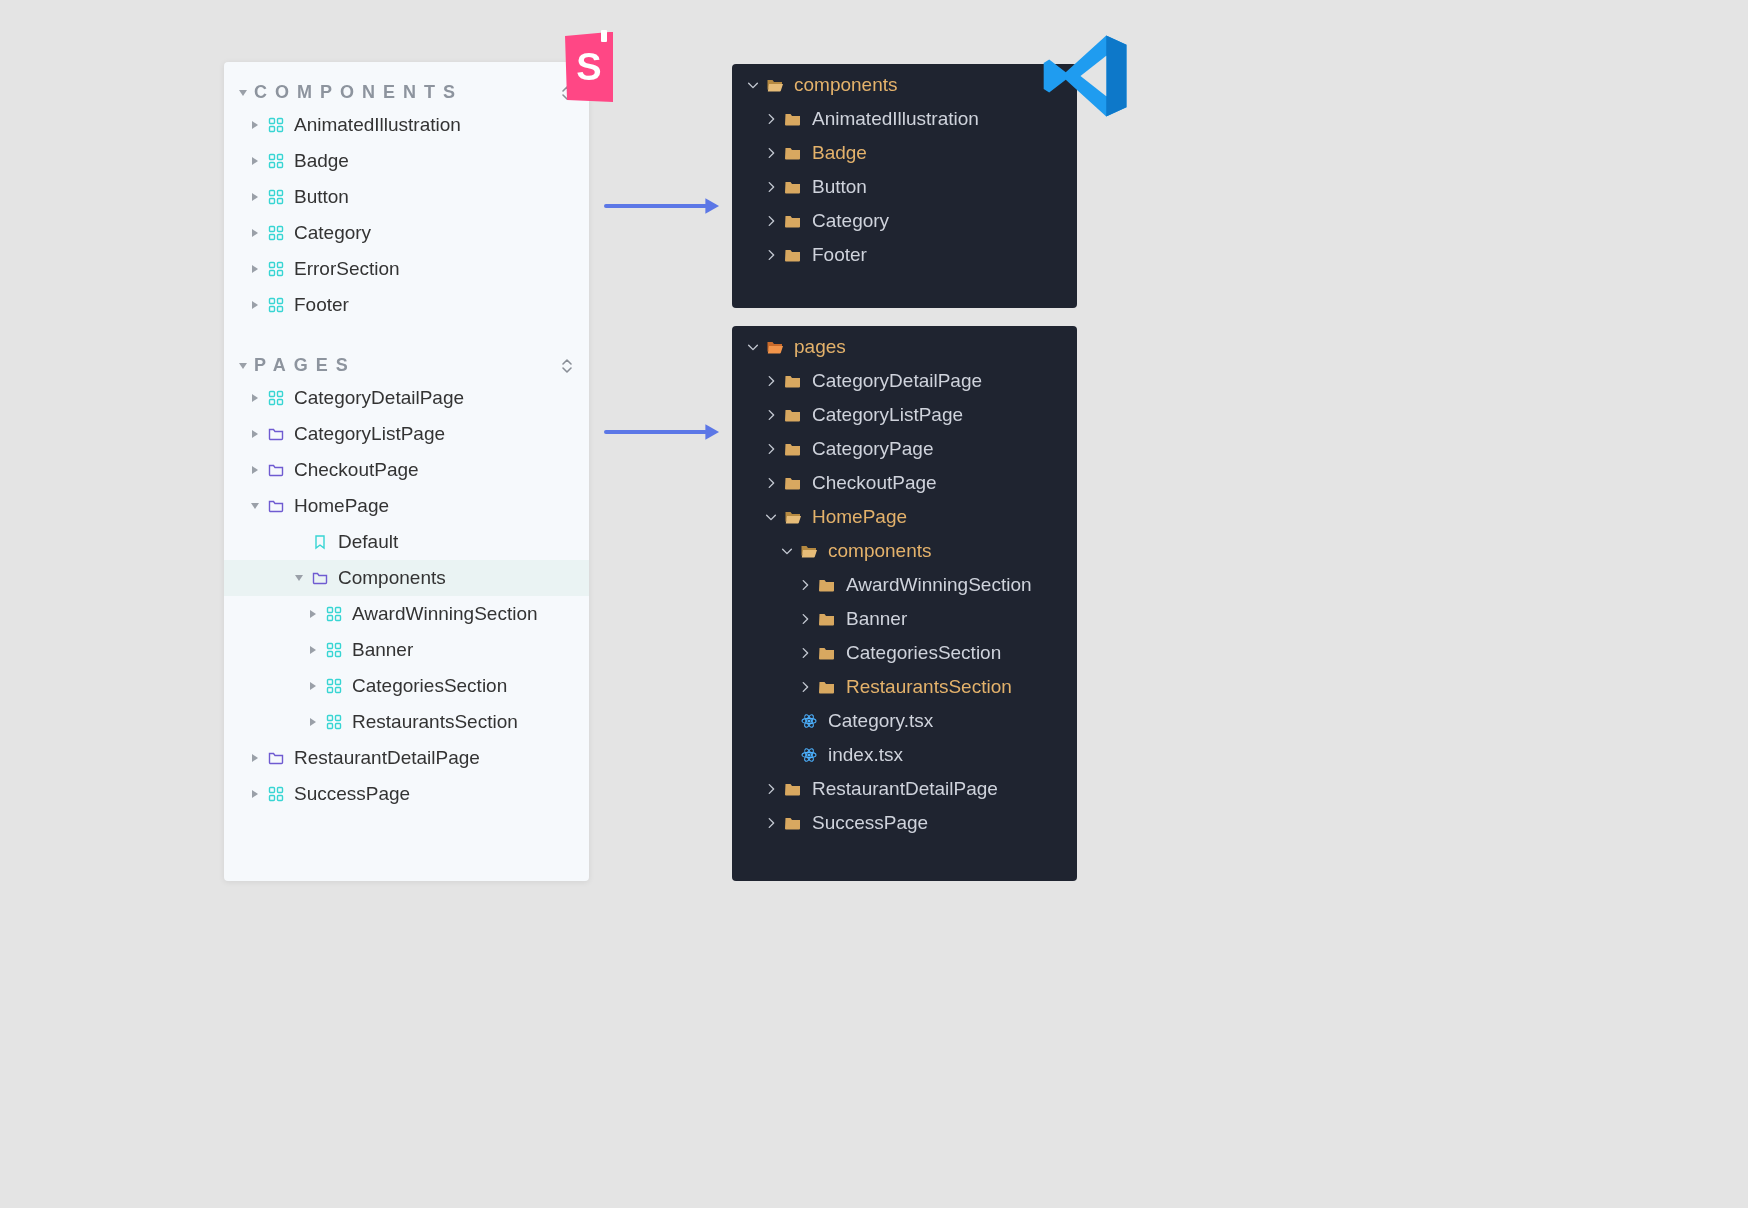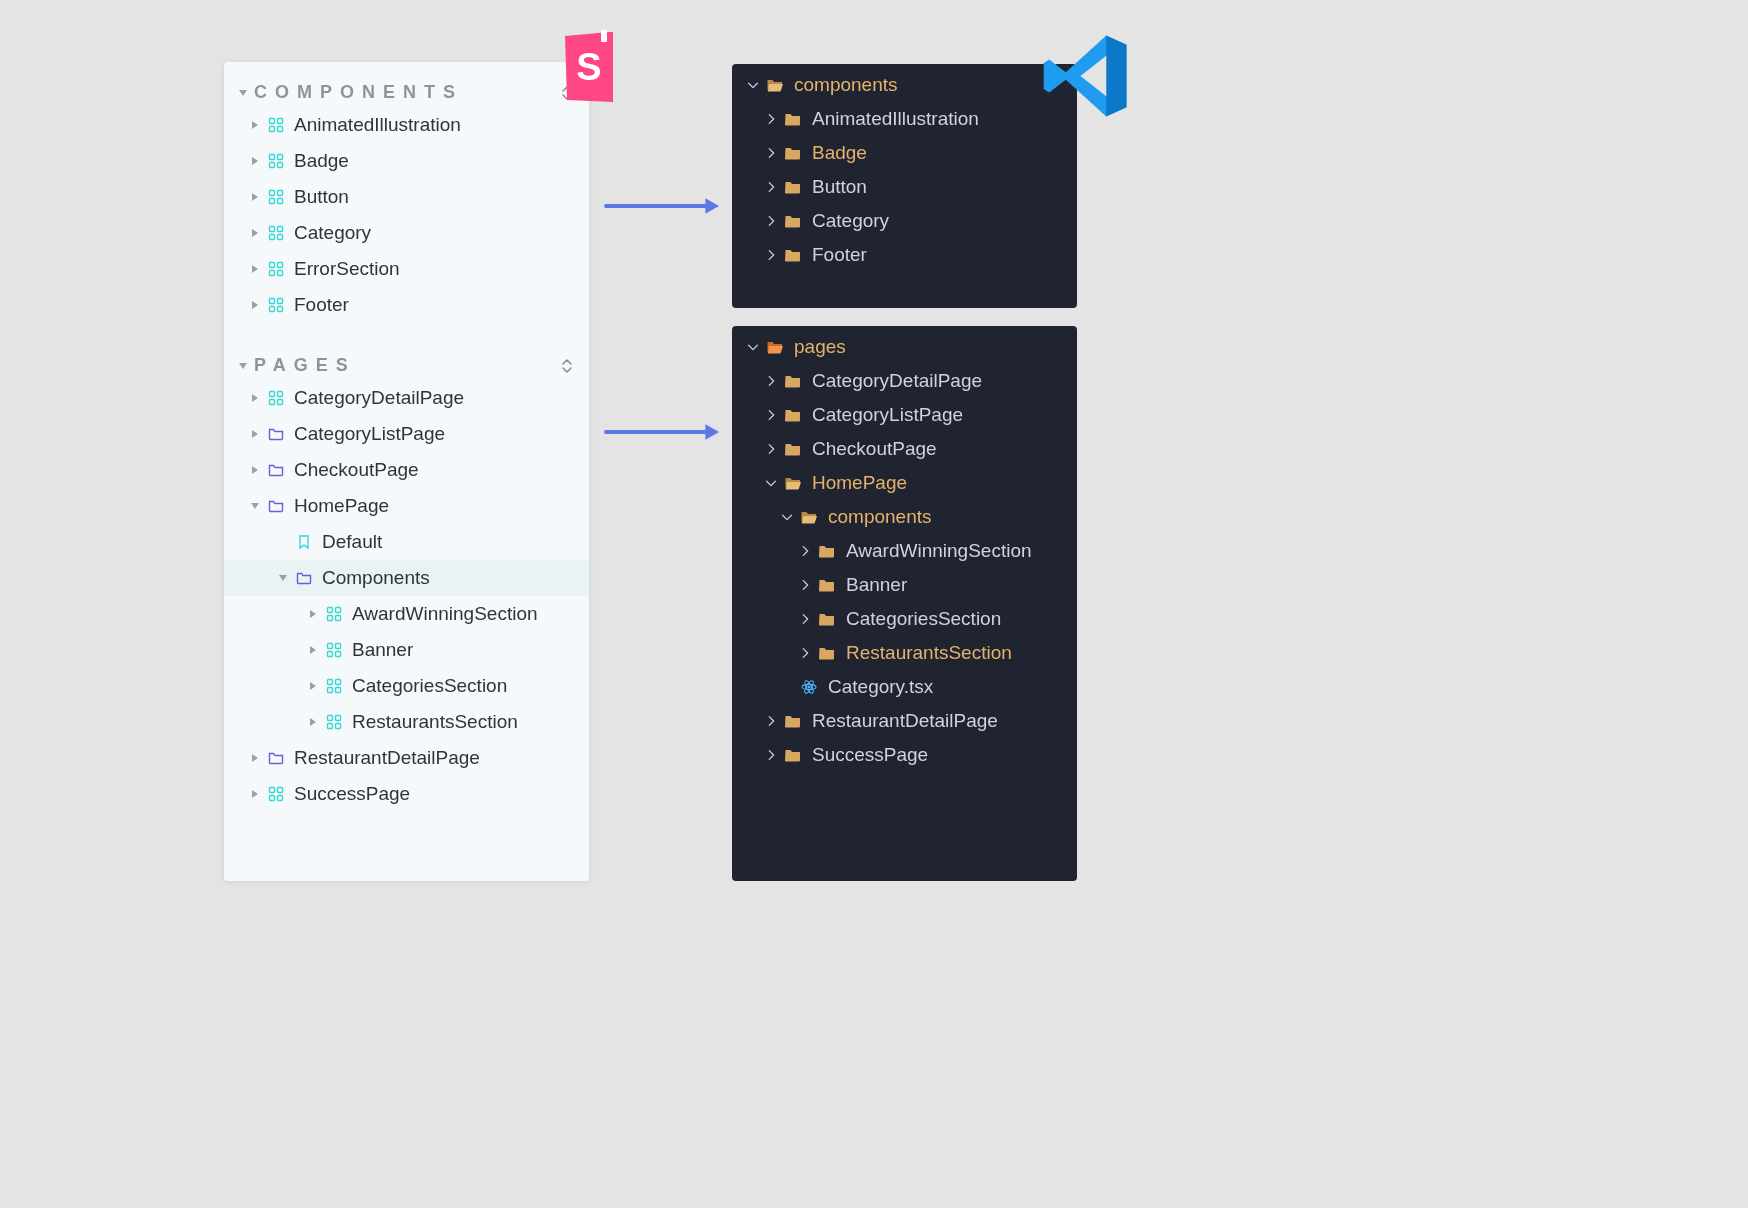--- a/index.html
+++ b/index.html
@@ -63,21 +63,21 @@
   }
   .sb-row .sb-icon {
     width: 16px;
     height: 16px;
     flex: 0 0 16px;
     margin-right: 10px;
   }
   .sb-row .label {}
 
   .sb-row.indent0 { padding-left: 26px; }
-  .sb-row.indent1 { padding-left: 54px; }
+  .sb-row.indent1 { padding-left: 70px; }
   .sb-row.indent2 { padding-left: 84px; }
 
   .sb-row.selected {
     background: #eaf3f3;
   }
 
   .sb-space {
     height: 24px;
   }
   .stroke-teal { stroke: #37d5d3; }
@@ -497,20 +497,29 @@
       </svg>
     <span class="label">CategoryListPage</span>
   </div>
   <div class="vs-row indent1">
     <svg class="expander">
         <use href="#vs-chevron-right"></use>
       </svg>
     <svg class="vs-icon">
         <use href="#vs-folder"></use>
       </svg>
+    <span class="label">CategoryPage</span>
+  </div>
+  <div class="vs-row indent1">
+    <svg class="expander">
+        <use href="#vs-chevron-right"></use>
+      </svg>
+    <svg class="vs-icon">
+        <use href="#vs-folder"></use>
+      </svg>
     <span class="label">CheckoutPage</span>
   </div>
 
   <div class="vs-row indent1 highlight">
     <svg class="expander">
         <use href="#vs-chevron-down"></use>
       </svg>
     <svg class="vs-icon">
         <use href="#vs-folder-open"></use>
       </svg>
@@ -561,20 +570,27 @@
       </svg>
         <span class="label">RestaurantsSection</span>
       </div>
 
     <div class="vs-row indent2">
       <span class="expander"></span>
       <svg class="vs-icon">
         <use href="#vs-react-file"></use>
       </svg>
       <span class="label">Category.tsx</span>
+    </div>
+    <div class="vs-row indent2">
+      <span class="expander"></span>
+      <svg class="vs-icon">
+        <use href="#vs-react-file"></use>
+      </svg>
+      <span class="label">index.tsx</span>
     </div>
 
   <div class="vs-row indent1">
     <svg class="expander">
         <use href="#vs-chevron-right"></use>
       </svg>
     <svg class="vs-icon">
         <use href="#vs-folder"></use>
       </svg>
     <span class="label">RestaurantDetailPage</span>

